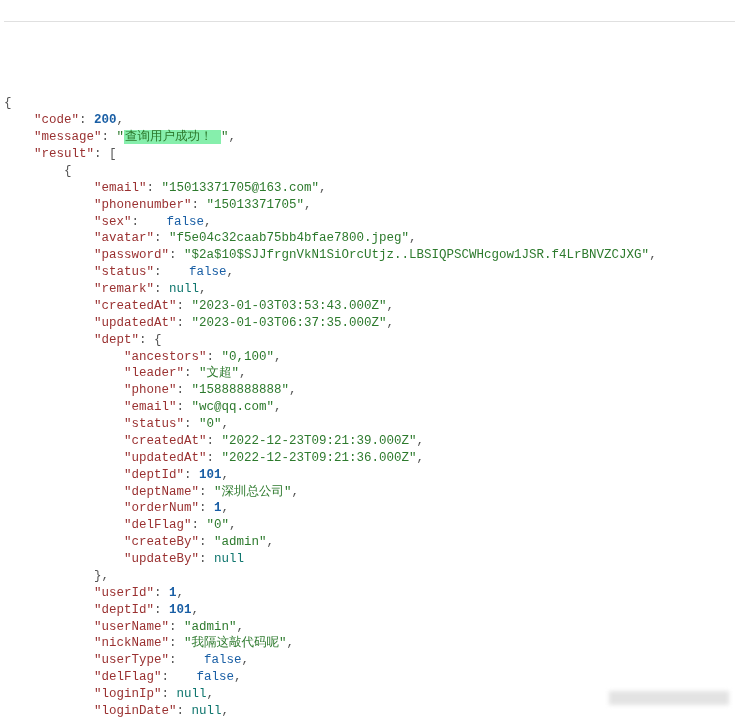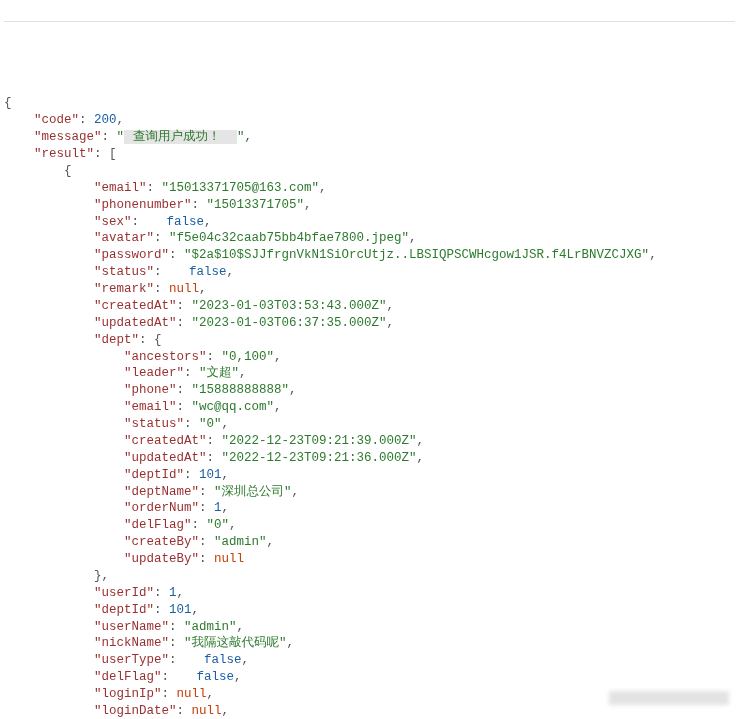--- a/index.html
+++ b/index.html
@@ -9,25 +9,25 @@
     font-size: 12.5px;
     line-height: 1.35;
     background: #ffffff;
     color: #555;
     white-space: pre;
     overflow-x: auto;
   }
   #code { display:block; }
   .k { color: #9a3131; }       
   .s { color: #2d7a2d; }       
-  .n { color: #1a5fa5; }       
+  .n { color: #1a5fa5; font-weight: bold; }       
   .b { color: #1a5fa5; margin-left: 20px; }       
-  .nl { color: #c2410c; }      
+  .nl { color: #0f766e; }      
   .p { color: #555; }          
-  .hl { background: #e5e5e5; padding:0 9px; }
+  .hl { background: #86efac; padding:0 1px; }
   .topbar { height:2px; border-top:1px solid #e0e0e0; margin-bottom:4px;}
   .blur {
     position: fixed; right: 10px; bottom: 14px;
     width: 120px; height: 14px;
     background: #e3e3e3;
     filter: blur(2px);
     pointer-events:none;
   }
 </style>
 </head>

